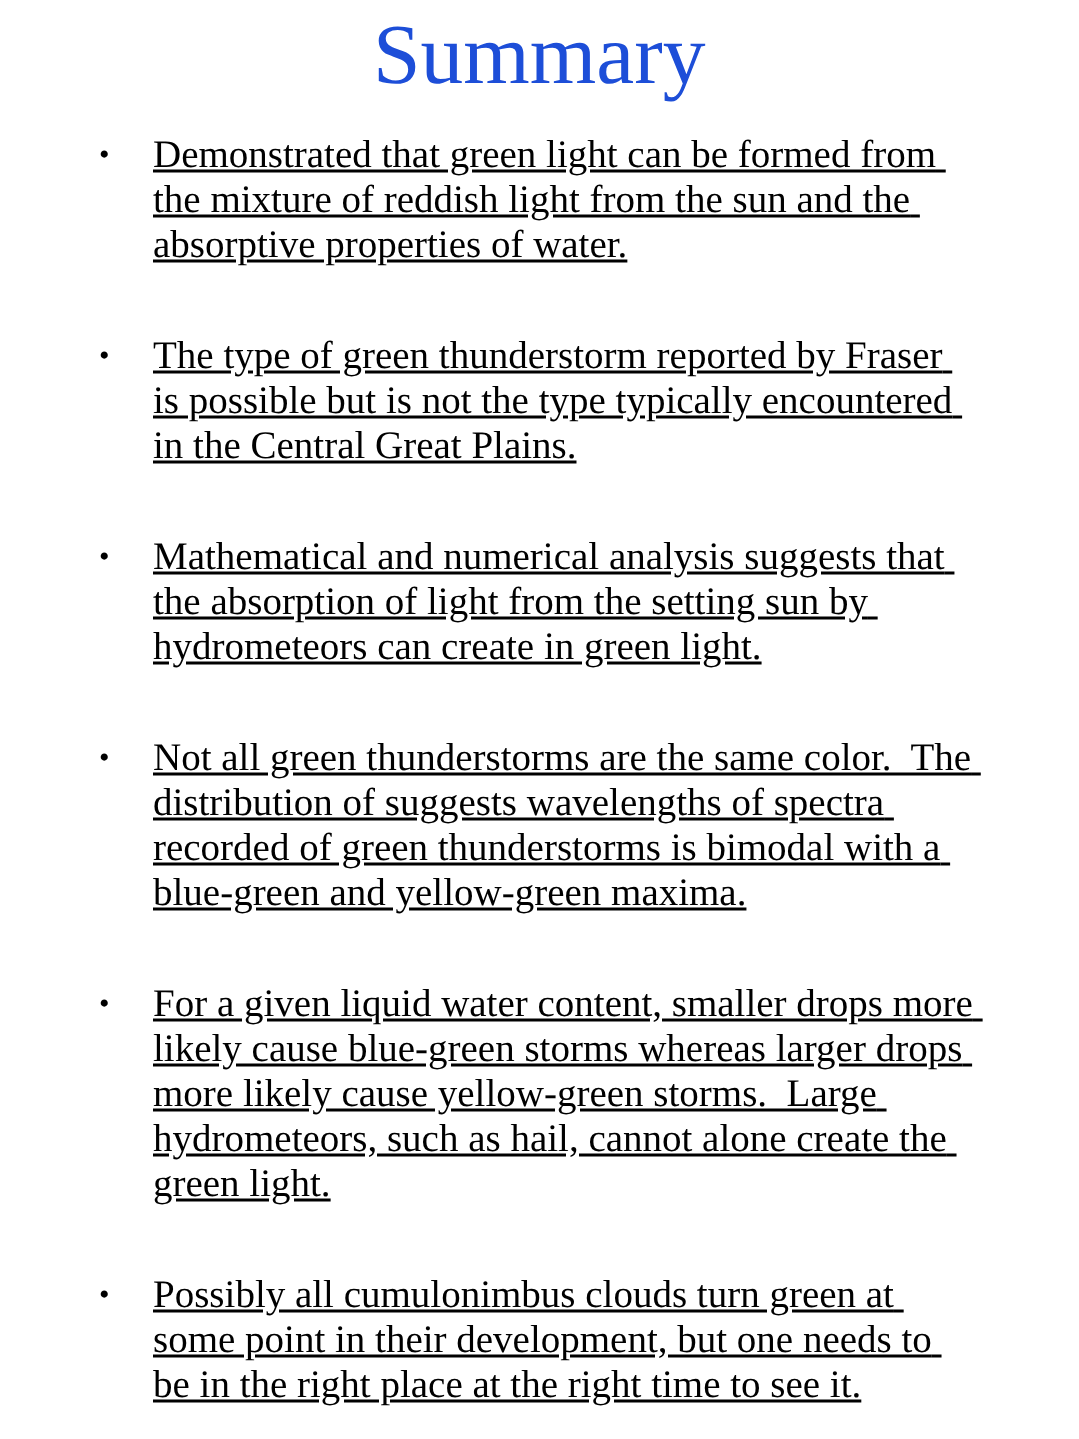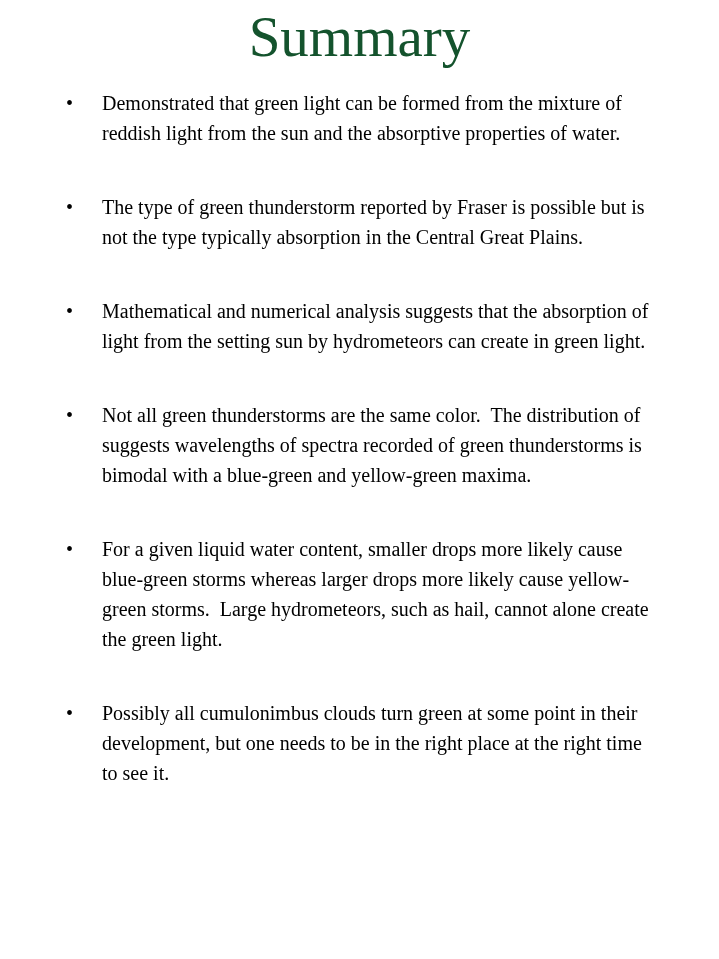--- a/index.html
+++ b/index.html
@@ -18,21 +18,21 @@
     box-sizing: border-box;
   }
   .slide-title {
     margin: 0;
     padding-top: 4px;
     text-align: center;
     font-size: 57px;
     font-weight: normal;
     line-height: 1.15;
     letter-spacing: 0px;
-    color: #14532d;
+    color: #1d4ed8;
   }
   .bullet-list {
     margin-top: 18px;
     padding-left: 64px;
     padding-right: 55px;
   }
   .bullet-item {
     display: flex;
     align-items: flex-start;
     margin-bottom: 44px;
@@ -41,39 +41,40 @@
     flex: 0 0 36px;
     font-size: 20px;
     line-height: 30px;
     text-align: left;
     padding-left: 2px;
     user-select: none;
   }
   .bullet-text {
     flex: 1 1 auto;
     max-width: 548px;
-    font-size: 20px;
+    font-size: 26px;
     line-height: 30px;
     white-space: pre-wrap;
+    text-decoration: underline;
   }
 </style>
 </head>
 <body>
 
 <div class="slide">
   <h1 class="slide-title">Summary</h1>
 
   <div class="bullet-list">
       <div class="bullet-item">
       <span class="bullet-dot">•</span>
       <span class="bullet-text">Demonstrated that green light can be formed from the mixture of reddish light from the sun and the absorptive properties of water.</span>
     </div>
       <div class="bullet-item">
       <span class="bullet-dot">•</span>
-      <span class="bullet-text">The type of green thunderstorm reported by Fraser is possible but is not the type typically absorption in the Central Great Plains.</span>
+      <span class="bullet-text">The type of green thunderstorm reported by Fraser is possible but is not the type typically encountered in the Central Great Plains.</span>
     </div>
       <div class="bullet-item">
       <span class="bullet-dot">•</span>
       <span class="bullet-text">Mathematical and numerical analysis suggests that the absorption of light from the setting sun by hydrometeors can create in green light.</span>
     </div>
       <div class="bullet-item">
       <span class="bullet-dot">•</span>
       <span class="bullet-text">Not all green thunderstorms are the same color.  The distribution of suggests wavelengths of spectra recorded of green thunderstorms is bimodal with a blue-green and yellow-green maxima.</span>
     </div>
       <div class="bullet-item">

